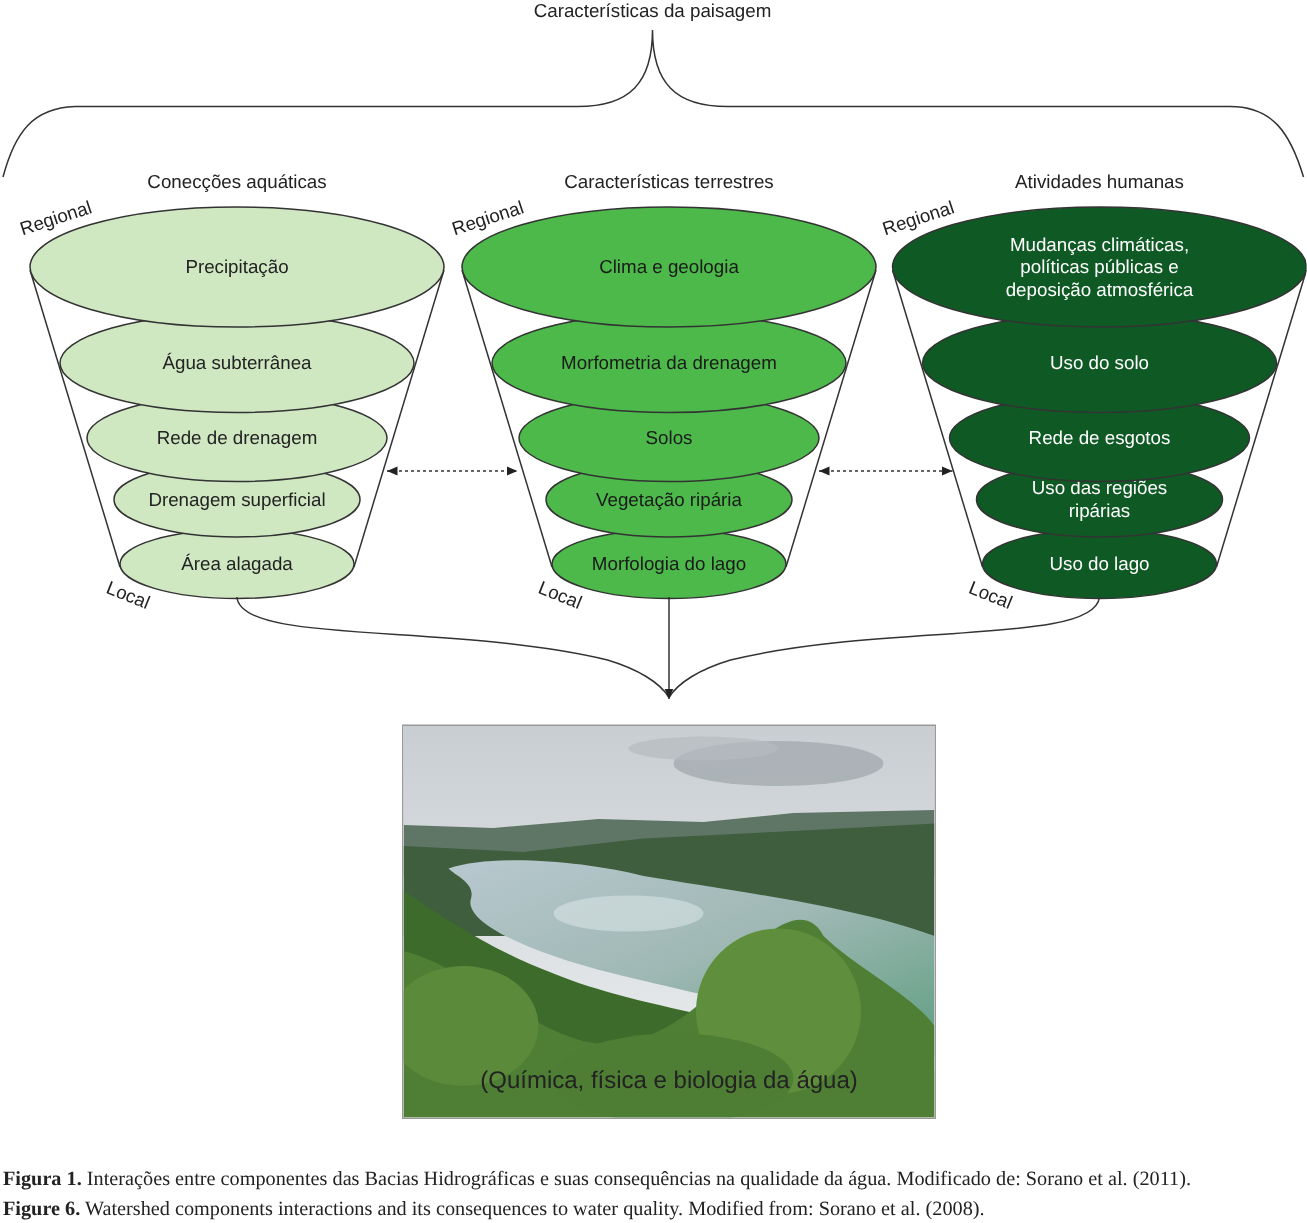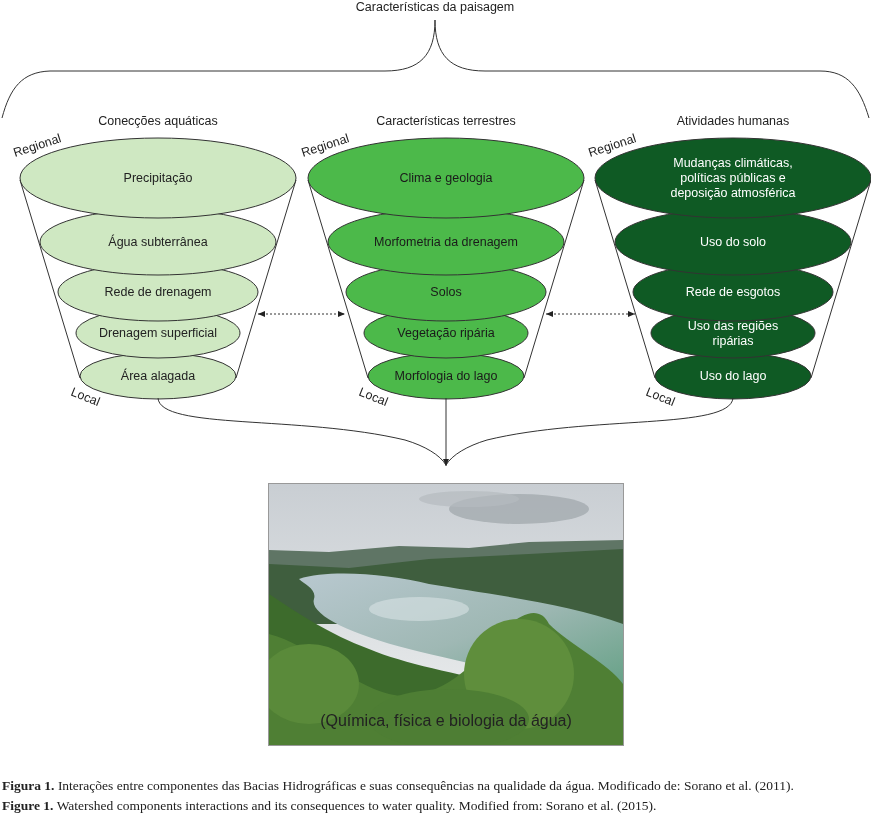--- a/index.html
+++ b/index.html
@@ -149,14 +149,14 @@
     <ellipse cx="180" cy="235" rx="80" ry="30" fill="#4e7e34"></ellipse>
   </svg>
 </div>
 
 <div id="photo-caption">(Química, física e biologia da água)</div>
 
 <div class="caption" style="top:778px; left:2px;">
   <b>Figura 1.</b><span> Interações entre componentes das Bacias Hidrográficas e suas consequências na qualidade da água. Modificado de: Sorano et al. (2011).</span>
 </div>
 <div class="caption" style="top:798px; left:2px;">
-  <b>Figure 1.</b><span> Watershed components interactions and its consequences to water quality. Modified from: Sorano et al. (2015).</span>
+  <b>Figure 6.</b><span> Watershed components interactions and its consequences to water quality. Modified from: Sorano et al. (2008).</span>
 </div>
 
 </body></html>

